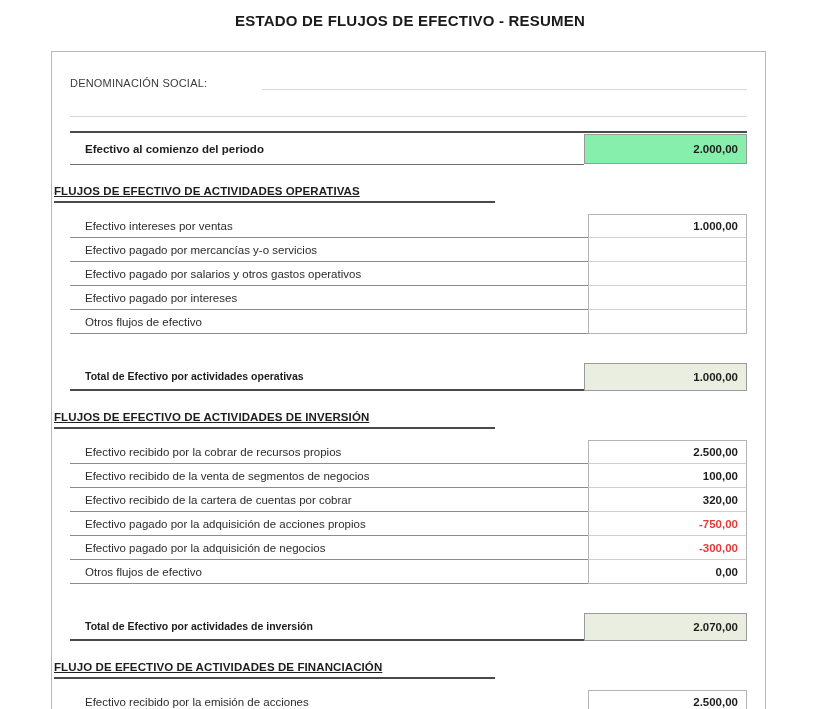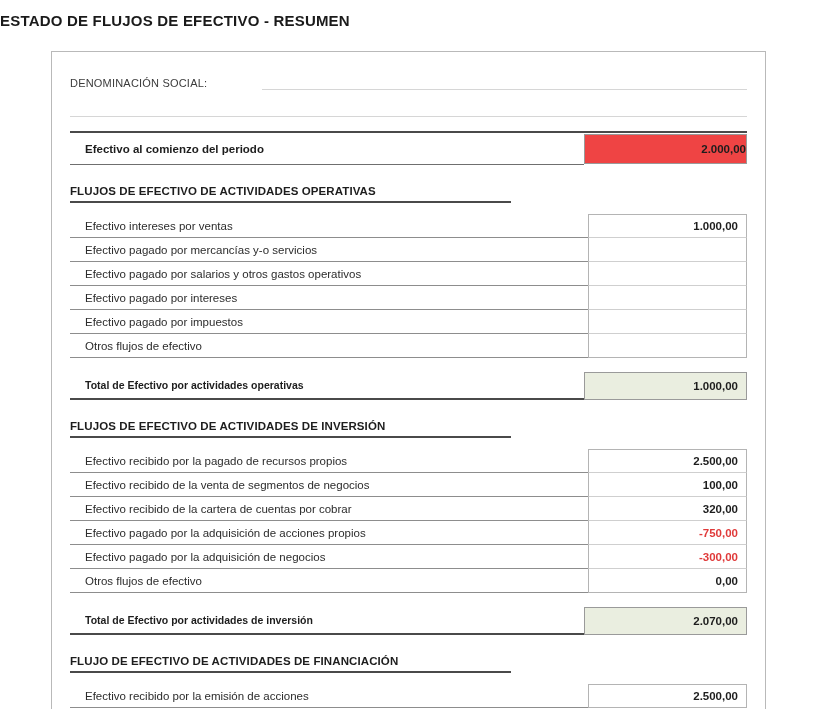--- a/index.html
+++ b/index.html
@@ -15,20 +15,21 @@
     color: #231f20;
     position: relative;
   }
 
   
   .doc-title {
     position: absolute;
     top: 12px;
     left: 0;
     width: 820px;
+    text-align: center;
     font-size: 15px;
     font-weight: bold;
     letter-spacing: 0.2px;
     color: #1a1a1a;
   }
 
   
   .card {
     position: absolute;
     left: 51px;
@@ -103,32 +104,34 @@
     border-bottom: 1.5px solid #6f6f6f;
     box-sizing: border-box;
   }
   .row-opening .row-value {
     flex: 0 0 163px;
     border: 1px solid #9a9a9a;
     box-sizing: border-box;
     display: flex;
     align-items: center;
     justify-content: flex-end;
-    font-size: 11.5px;
-    font-weight: bold;
-    color: #1d1d1d;
-    background: #ef4444;
+    padding-right: 8px;
+    font-size: 11.5px;
+    font-weight: bold;
+    color: #1d1d1d;
+    background: #86efac;
     margin-top: 1px;
     margin-bottom: 1px;
   }
 
   
   .section-header {
-    margin: 0 18px;
+    margin: 0 2px;
     padding-top: 20px;
+    text-decoration: underline;
   }
   .section-header .sh-text {
     font-size: 11.5px;
     font-weight: bold;
     color: #1d1d1d;
     padding-left: 0;
     padding-bottom: 4px;
     letter-spacing: 0.1px;
   }
   .section-header .sh-rule {
@@ -182,21 +185,21 @@
     border-bottom: 1px solid #b4b4b4;
     text-align: center;
   }
   .detail-value.neg {
     color: #e03a3a;
   }
 
   
   .row-total {
     height: 28px;
-    margin-top: 14px;
+    margin-top: 29px;
   }
   .row-total .row-label {
     flex: 1 1 auto;
     font-size: 10.5px;
     font-weight: bold;
     color: #1d1d1d;
     padding-left: 15px;
     display: flex;
     align-items: center;
     border-bottom: 2.5px solid #4a4a4a;
@@ -260,42 +263,37 @@
         <div class="detail-label">Efectivo pagado por salarios y otros gastos operativos</div>
         <div class="detail-spacer"></div>
         <div class="detail-value"></div>
       </div>
       <div class="detail-row">
         <div class="detail-label">Efectivo pagado por intereses</div>
         <div class="detail-spacer"></div>
         <div class="detail-value"></div>
       </div>
       <div class="detail-row">
-        <div class="detail-label">Efectivo pagado por impuestos</div>
-        <div class="detail-spacer"></div>
-        <div class="detail-value"></div>
-      </div>
-      <div class="detail-row">
         <div class="detail-label">Otros flujos de efectivo</div>
         <div class="detail-spacer"></div>
         <div class="detail-value"></div>
       </div>
     </div>
     <div class="row row-total">
       <div class="row-label">Total de Efectivo por actividades operativas</div>
       <div class="row-value">1.000,00</div>
     </div>
 
     <div class="section-header">
       <div class="sh-text">FLUJOS DE EFECTIVO DE ACTIVIDADES DE INVERSIÓN</div>
       <div class="sh-rule"></div>
     </div>
     <div class="detail-table">
       <div class="detail-row">
-        <div class="detail-label">Efectivo recibido por la  pagado de recursos propios</div>
+        <div class="detail-label">Efectivo recibido por la  cobrar de recursos propios</div>
         <div class="detail-spacer"></div>
         <div class="detail-value">2.500,00</div>
       </div>
       <div class="detail-row">
         <div class="detail-label">Efectivo recibido de la venta de segmentos de negocios</div>
         <div class="detail-spacer"></div>
         <div class="detail-value">100,00</div>
       </div>
       <div class="detail-row">
         <div class="detail-label">Efectivo recibido de la cartera de cuentas por cobrar</div>

